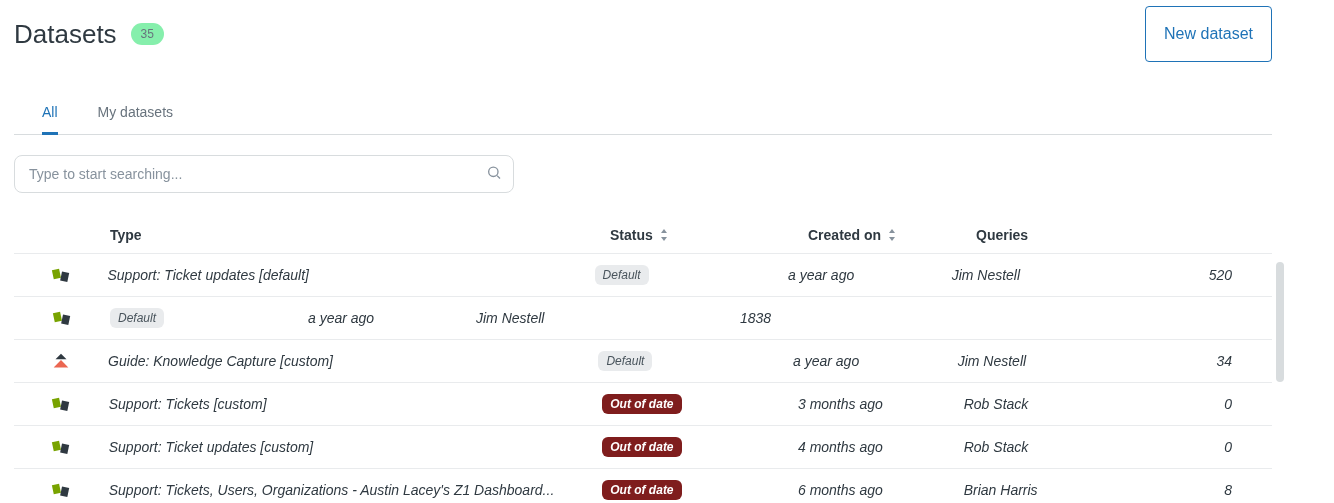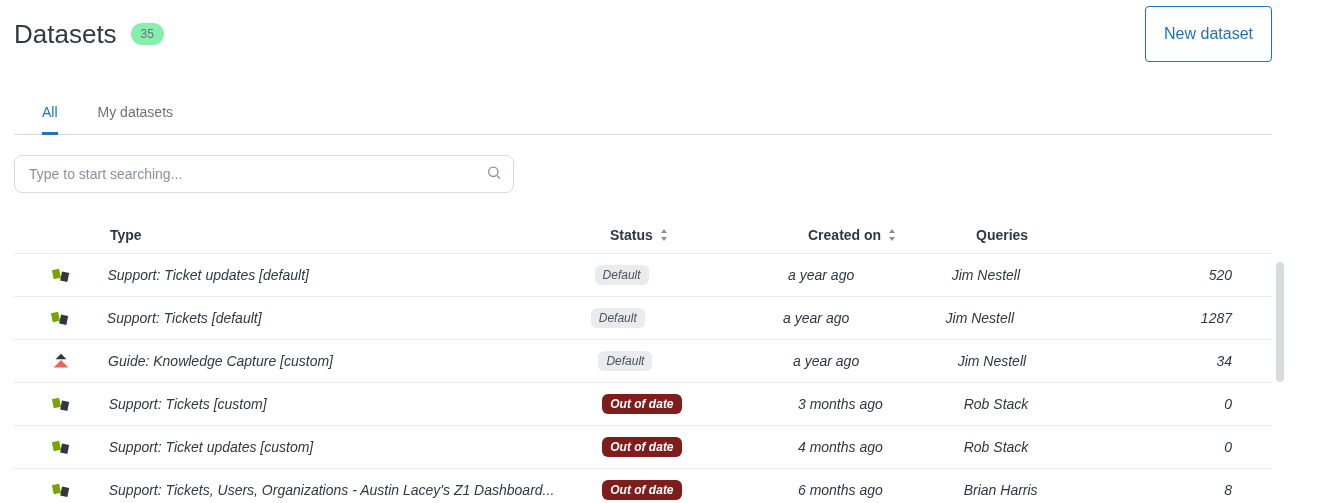--- a/index.html
+++ b/index.html
@@ -212,27 +212,26 @@
           <div class="col-created-by">Jim Nestell</div>
           <div class="col-queries">520</div>
         </div>
         <div class="trow">
           <div class="col-icon">
             <svg class="ds-icon" viewBox="0 0 24 24">
               <rect x="3" y="6" width="8" height="10" fill="#78a300" transform="rotate(-12 7 11)"></rect>
               <rect x="12" y="9" width="8" height="10" fill="#2f3941" transform="rotate(12 16 14)"></rect>
             </svg>
           </div>
-          <div class="col-name">Support: Tickets [default]</div>
           <div class="col-status">
             <span class="badge badge-default">Default</span>
           </div>
           <div class="col-created-on">a year ago</div>
           <div class="col-created-by">Jim Nestell</div>
-          <div class="col-queries">1287</div>
+          <div class="col-queries">1838</div>
         </div>
         <div class="trow">
           <div class="col-icon">
             <svg class="ds-icon" viewBox="0 0 24 24">
               <polygon points="12,4 18,10 6,10" fill="#2f3941"></polygon>
               <polygon points="12,11 20,19 4,19" fill="#eb6651"></polygon>
             </svg>
           </div>
           <div class="col-name">Guide: Knowledge Capture [custom]</div>
           <div class="col-status">

